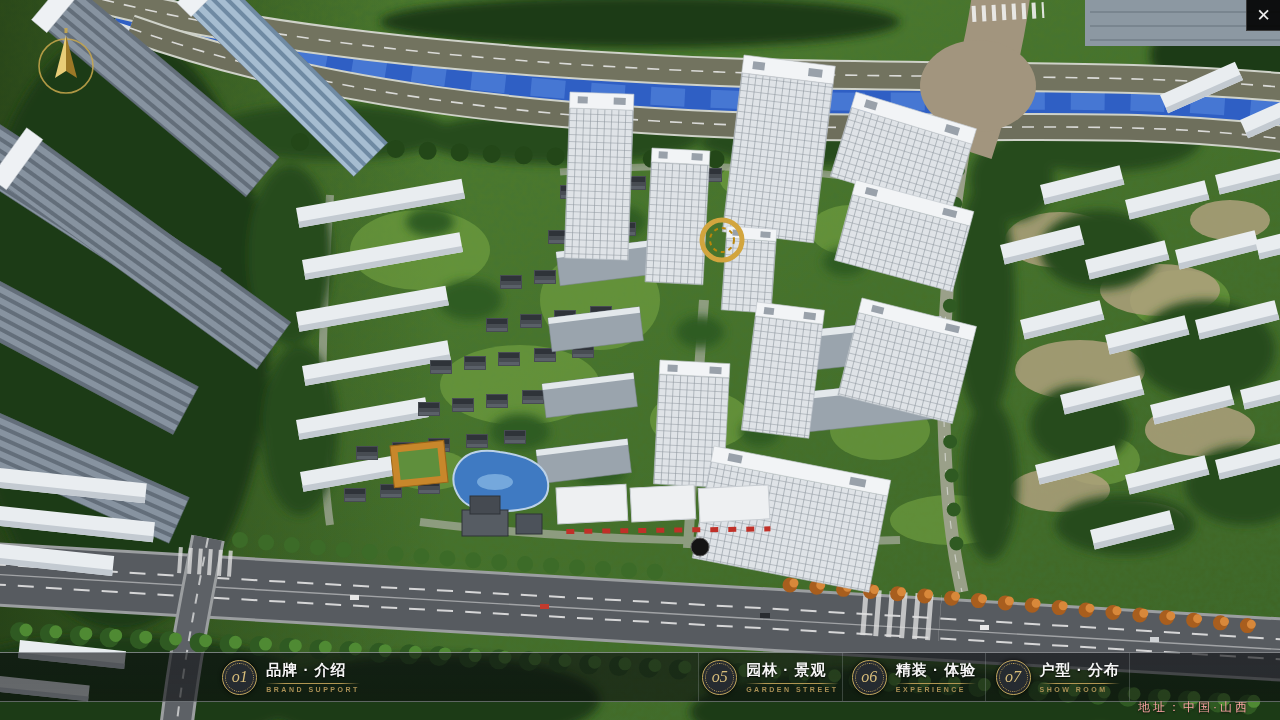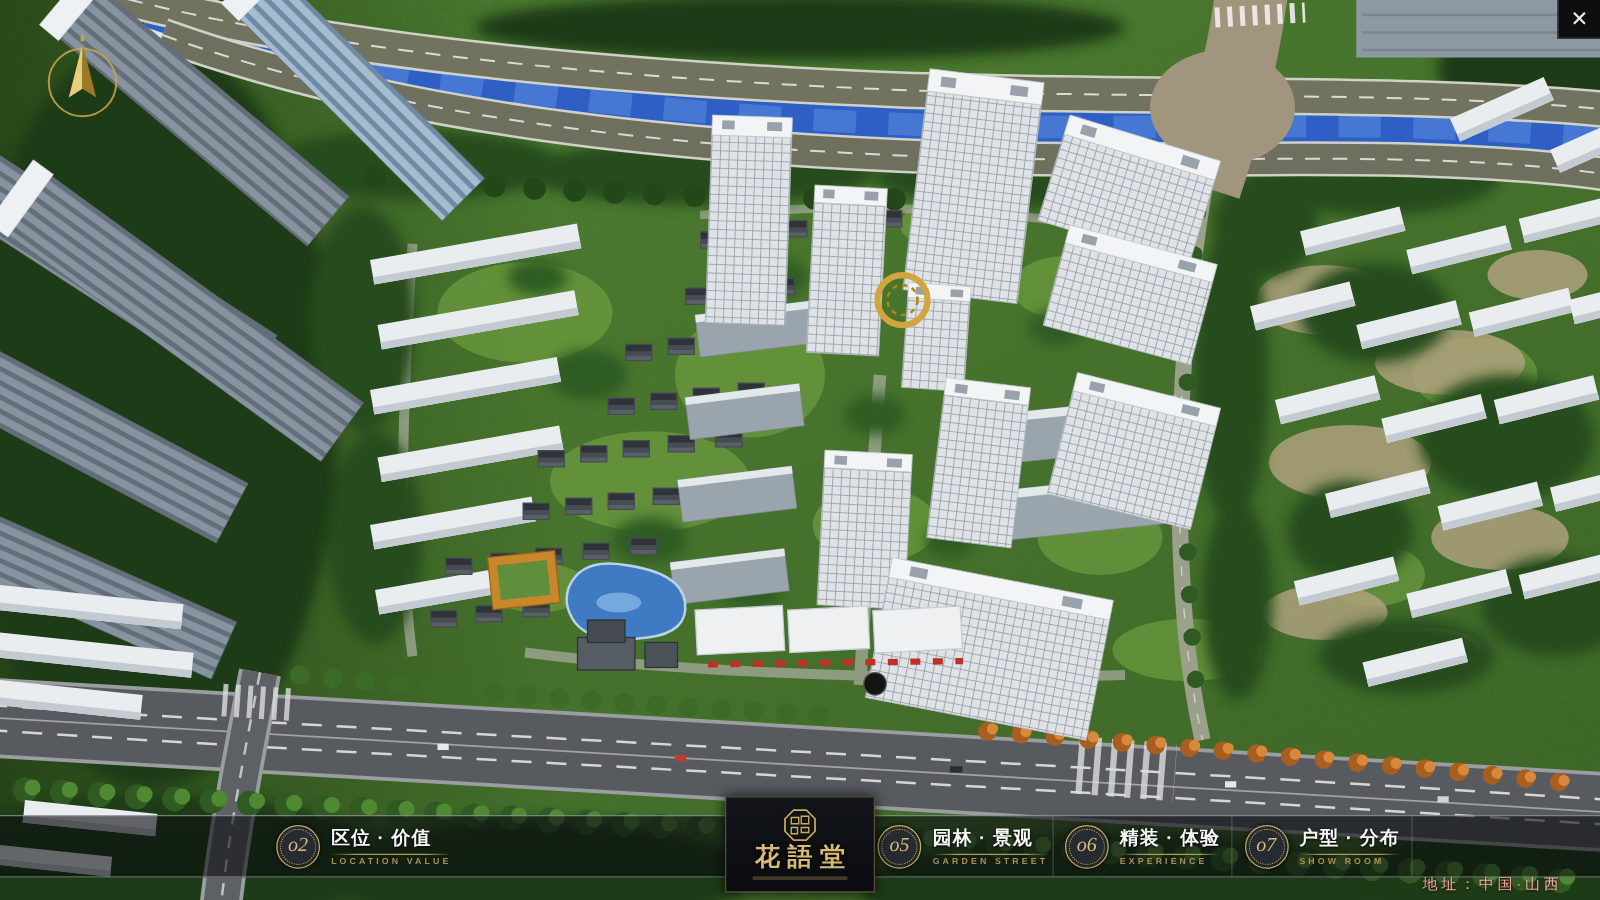--- a/index.html
+++ b/index.html
@@ -485,31 +485,31 @@
     <polygon points="34,9 34,45 45,52" fill="#9c7827"></polygon>
   </svg>
 
   <div class="close-btn">
     <span>✕</span>
   </div>
 
   <div class="navbar">
     <div class="nav-group nav-left">
 
-
       <div class="nav-item">
         <span class="badge">
-            <span class="badge-num">o2</span>
+            <span class="badge-num">o1</span>
           </span>
         <span class="labels">
-          <span class="zh">区位 · 价值</span>
+          <span class="zh">品牌 · 介绍</span>
           <span class="divider"></span>
-          <span class="en">LOCATION VALUE</span>
+          <span class="en">BRAND SUPPORT</span>
         </span>
       </div>
+
 
 
     </div>
 
     <div class="nav-group nav-right">
 
       <div class="nav-item">
         <span class="badge">
             <span class="badge-num">o5</span>
           </span>
@@ -540,25 +540,16 @@
           <span class="divider"></span>
           <span class="en">SHOW ROOM</span>
         </span>
       </div>
 
 
       <div class="nav-spacer"></div>
     </div>
   </div>
 
-  <div class="logo-panel">
-    <svg width="26" height="26" viewBox="0 0 26 26">
-      <polygon points="8,1 18,1 25,8 25,18 18,25 8,25 1,18 1,8" fill="none" stroke="#c9ab62" stroke-width="1.4"></polygon>
-      <path d="M6,7 h6 v5 h-6 z M14,6 h6 v6 h-6 z M6,15 h5 v5 h-5 z M14,15 h6 v4 h-6 z" fill="none" stroke="#c9ab62" stroke-width="1.1"></path>
-      <path d="M9,9 h0.1 M17,9 h0.1 M9,17 h0.1 M17,17 h0.1" stroke="#c9ab62" stroke-width="1.6"></path>
-    </svg>
-    <div class="logo-title">花語堂</div>
-    <div class="logo-tagline"></div>
-  </div>
 
   <div class="address">地址：中国·山西</div>
 
 </div>
 
 </body></html>

